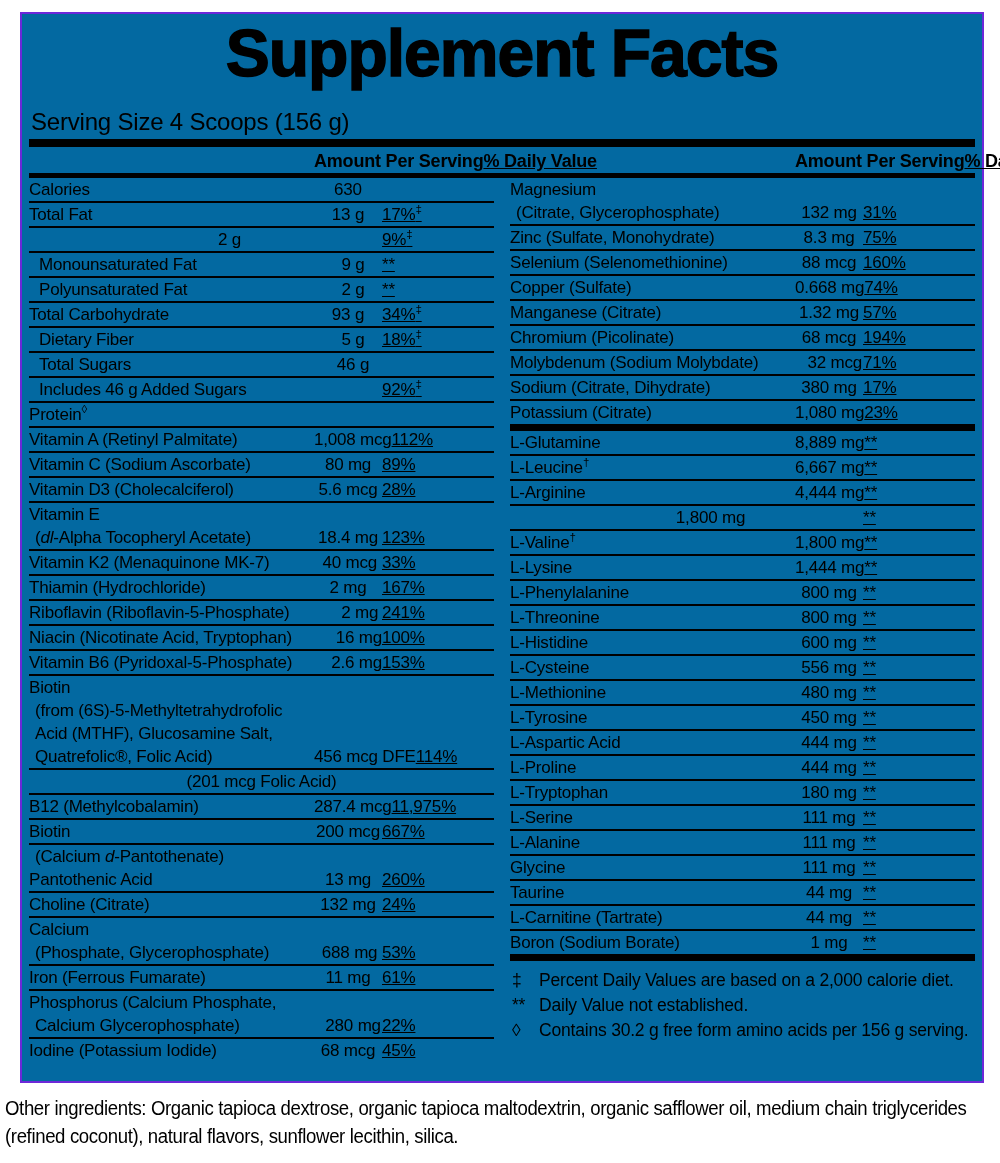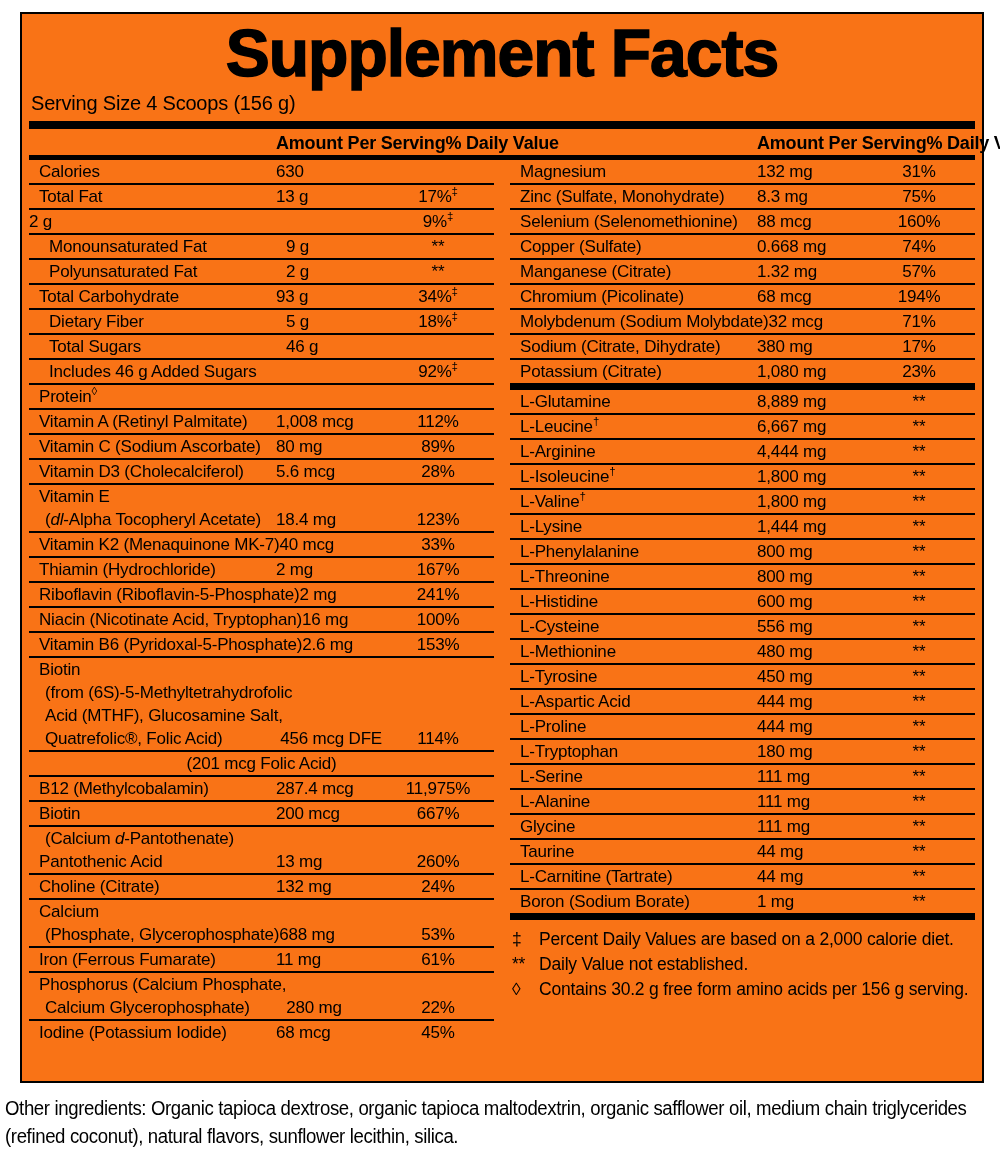--- a/index.html
+++ b/index.html
@@ -3,43 +3,43 @@
 <meta charset="utf-8">
 <style>
   html,body{margin:0;padding:0;background:#fff;}
   body{
     width:1000px;height:1163px;position:relative;overflow:hidden;
     font-family:"Liberation Sans",sans-serif;color:#000;
     letter-spacing:-0.2px;
   }
   .panel{
     position:absolute;left:20px;top:12px;width:964px;height:1071px;
-    border:2px solid #000000;box-sizing:border-box;padding:0 7px;background:#f97316;
+    border:2px solid #6d28d9;box-sizing:border-box;padding:0 7px;background:#0369a1;
   }
   .title{
     text-align:center;font-size:66px;line-height:70px;font-weight:bold;
     letter-spacing:-1px;margin-top:4px;-webkit-text-stroke:1.5px #000;
   }
-  .serving{font-size:20px;line-height:23px;margin-top:4px;padding-left:2px;}
+  .serving{font-size:24px;line-height:23px;margin-top:22px;padding-left:2px;}
   .bar-thick{height:8px;background:#000;margin-top:6px;}
   .bar-med{height:5px;background:#000;}
   .bar-sec{height:7px;background:#000;}
   .cols,.header-row{display:flex;gap:16px;}
   .col,.hdr-half{flex:1 1 0;min-width:0;}
   .header-row{margin-top:3px;}
   .hdr-half .row{border:none;}
   .hdr .cell{font-weight:bold;font-size:18px;}
   .row{
     display:flex;align-items:flex-end;font-size:17px;line-height:23px;
   }
   .sec .row + .row{border-top:2px solid #000;}
   .cell{white-space:nowrap;}
-  .name{flex:0 1 auto;min-width:237px;margin-left:10px;}
-  .amt{flex:1 1 0;}
-  .pct{flex:0 0 112px;text-align:center;}
+  .name{flex:0 1 auto;min-width:237px;}
+  .amt{flex:1 1 0;text-align:center;margin-left:48px;}
+  .pct{flex:0 0 112px;text-decoration:underline;}
   .indent .name{padding-left:10px;}
   .line.cont{padding-left:6px;}
   .center-row{display:block;text-align:center;}
   sup{font-size:0.68em;vertical-align:super;line-height:0;}
   .footnotes{padding:7px 0 0 2px;font-size:17.5px;}
   .fn{display:flex;line-height:25px;}
   .fn-sym{flex:0 0 27px;}
   .fn-text{flex:1;white-space:nowrap;}
   .other{
     position:absolute;left:5px;top:1094px;width:1070px;
@@ -279,20 +279,21 @@
             <div class="cell amt">68 mcg</div>
             <div class="cell pct">45%</div>
           </div>
         </div>
       </div>
     <div class="col" id="col-right">
         <div class="sec">
           <div class="row">
             <div class="cell name">
               <div class="line">Magnesium</div>
+              <div class="line cont">(Citrate, Glycerophosphate)</div>
             </div>
             <div class="cell amt">132 mg</div>
             <div class="cell pct">31%</div>
           </div>
           <div class="row">
             <div class="cell name">
               <div class="line">Zinc (Sulfate, Monohydrate)</div>
             </div>
             <div class="cell amt">8.3 mg</div>
             <div class="cell pct">75%</div>
@@ -364,23 +365,20 @@
             <div class="cell pct">**</div>
           </div>
           <div class="row">
             <div class="cell name">
               <div class="line">L-Arginine</div>
             </div>
             <div class="cell amt">4,444 mg</div>
             <div class="cell pct">**</div>
           </div>
           <div class="row">
-            <div class="cell name">
-              <div class="line">L-Isoleucine<sup>†</sup></div>
-            </div>
             <div class="cell amt">1,800 mg</div>
             <div class="cell pct">**</div>
           </div>
           <div class="row">
             <div class="cell name">
               <div class="line">L-Valine<sup>†</sup></div>
             </div>
             <div class="cell amt">1,800 mg</div>
             <div class="cell pct">**</div>
           </div>

